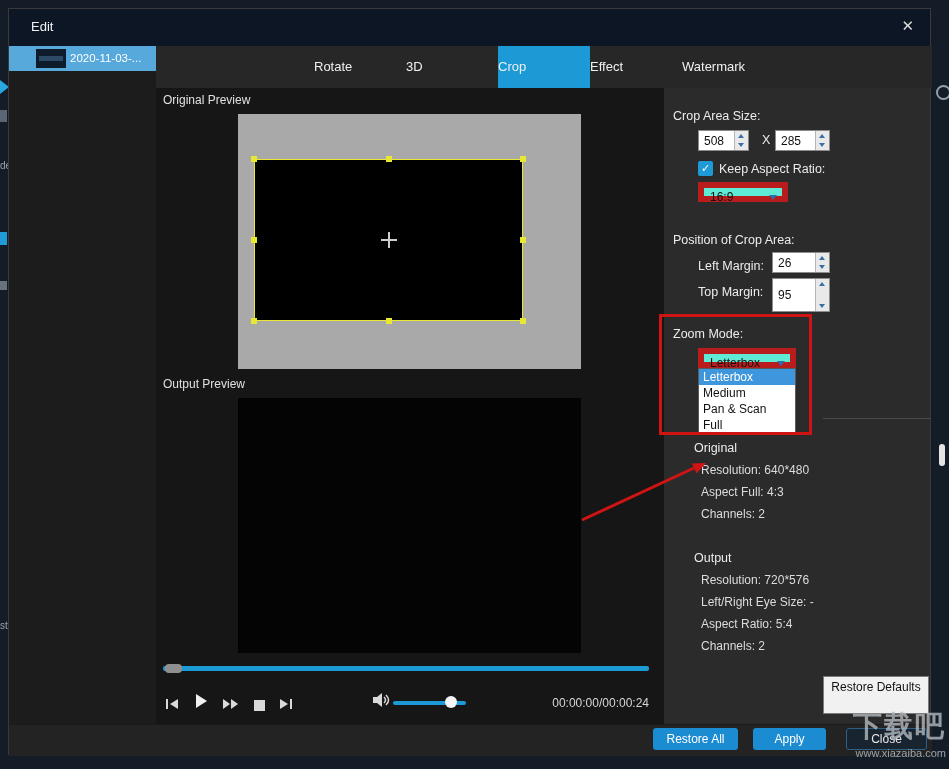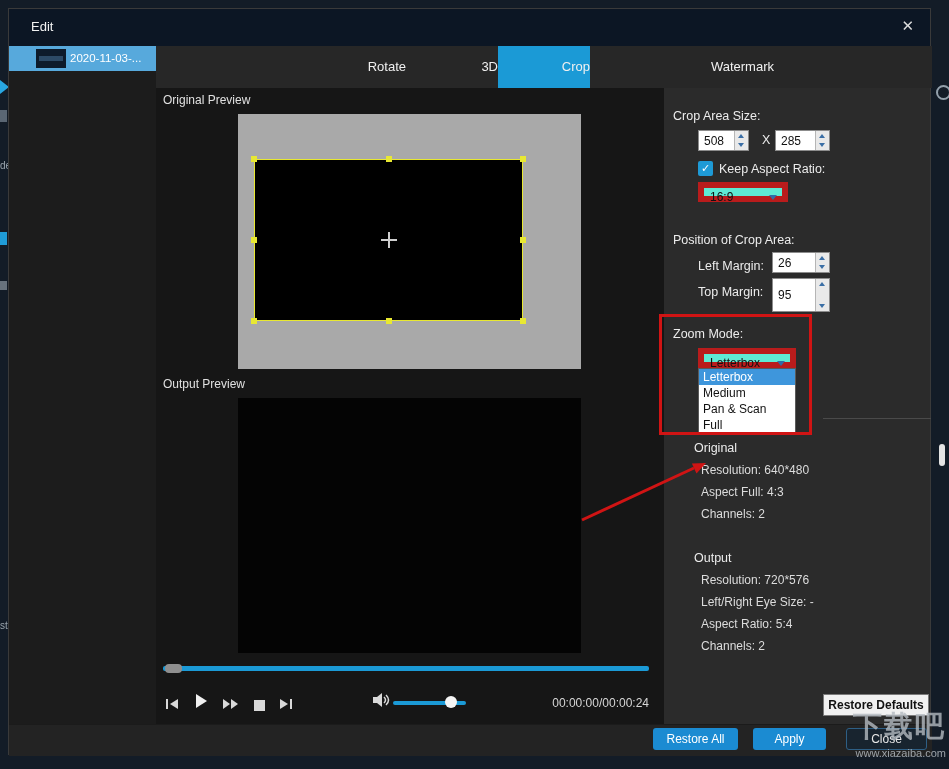--- a/index.html
+++ b/index.html
@@ -9,21 +9,21 @@
   .dialog{position:absolute;left:8px;top:8px;width:923px;height:747px;background:#2b2b2b;border:1px solid #3a3a3a;box-sizing:border-box;}
   .titlebar{position:absolute;left:0;top:0;width:100%;height:37px;background:#0c1624;color:#f2f2f2;}
   .titlebar .t{position:absolute;left:22px;top:10px;font-size:13px;}
   .titlebar .x{position:absolute;right:16px;top:8px;font-size:15px;color:#dcdcdc;cursor:pointer;}
   .filelist{position:absolute;left:0;top:37px;width:147px;height:678px;background:#1c1c1c;}
   .fileitem{position:absolute;left:0;top:0;width:147px;height:25px;background:#57a9dc;}
   .fileitem .thumb{position:absolute;left:27px;top:3px;width:30px;height:19px;background:#0d1b2b;overflow:hidden;}
   .fileitem .thumb i{position:absolute;left:3px;top:7px;width:24px;height:5px;background:#2c4a66;}
   .fileitem .lbl{position:absolute;left:61px;top:6px;width:82px;font-size:11.5px;color:#fff;white-space:nowrap;overflow:hidden;}
   .tabbar{position:absolute;left:147px;top:37px;width:776px;height:42px;background:#272727;}
-  .tab{position:absolute;top:37px;width:92px;height:42px;line-height:42px;text-align:right;font-size:13px;color:#f0f0f0;cursor:pointer;}
+  .tab{position:absolute;top:37px;width:92px;height:42px;line-height:42px;text-align:left;font-size:13px;color:#f0f0f0;cursor:pointer;}
   .tab.active{background:#1b9ad6;}
   .previewcol{position:absolute;left:147px;top:79px;width:508px;height:636px;background:#161616;}
   .plabel{position:absolute;font-size:12px;color:#e0e0e0;}
   .grayarea{position:absolute;left:229px;top:105px;width:343px;height:255px;background:#a9a9a9;}
   .croprect{position:absolute;left:16px;top:45px;width:269px;height:162px;background:#000;border:1px solid #e8e832;box-sizing:border-box;cursor:move;}
   .h{position:absolute;width:6px;height:6px;background:#e8e832;}
   .cross-h{position:absolute;left:calc(50% - 8px);top:calc(50% - 1px);width:16px;height:2px;background:#cfcfcf;}
   .cross-v{position:absolute;left:calc(50% - 1px);top:calc(50% - 8px);width:2px;height:16px;background:#cfcfcf;}
   .outblack{position:absolute;left:229px;top:389px;width:343px;height:255px;background:#040404;}
   .seektrack{position:absolute;left:154px;top:657px;width:486px;height:5px;background:#1b9ad6;border-radius:2px;}
@@ -84,20 +84,21 @@
           <i></i>
         </span>
       <span class="lbl">2020-11-03-...</span>
     </div>
   </div>
 
   <div class="tabbar"></div>
   <div class="tab" style="left:305px;">Rotate</div>
   <div class="tab" style="left:397px;">3D</div>
   <div class="tab active" style="left:489px;">Crop</div>
+  <div class="tab" style="left:581px;">Effect</div>
   <div class="tab" style="left:673px;">Watermark</div>
 
   <div class="previewcol"></div>
   <div class="plabel" style="left:154px;top:84px;">Original Preview</div>
 
   <div class="grayarea">
     <div class="croprect">
       <span class="cross-h"></span>
       <span class="cross-v"></span>
       <span class="h" style="left:-4px;top:-4px;"></span>
@@ -222,21 +223,21 @@
   <div class="info" style="left:692px;top:454px;">Resolution: 640*480</div>
   <div class="info" style="left:692px;top:476px;">Aspect Full: 4:3</div>
   <div class="info" style="left:692px;top:498px;">Channels: 2</div>
 
   <div class="rlabel" style="left:685px;top:542px;">Output</div>
   <div class="info" style="left:692px;top:564px;">Resolution: 720*576</div>
   <div class="info" style="left:692px;top:586px;">Left/Right Eye Size: -</div>
   <div class="info" style="left:692px;top:608px;">Aspect Ratio: 5:4</div>
   <div class="info" style="left:692px;top:630px;">Channels: 2</div>
 
-  <div class="btn-light" style="left:814px;top:685px;width:106px;height:22px;line-height:20px;font-weight:bold;">Restore Defaults</div>
+  <div class="btn-light" style="left:814px;top:667px;width:106px;height:38px;line-height:20px;">Restore Defaults</div>
 
   <div class="bottombar"></div>
   <div class="btn-blue" style="left:644px;top:719px;width:85px;">Restore All</div>
   <div class="btn-blue" style="left:744px;top:719px;width:73px;">Apply</div>
   <div class="btn-dark" style="left:837px;top:719px;width:81px;">Close</div>
 
 </div>
 
 <div class="ann-rect"></div>
 

